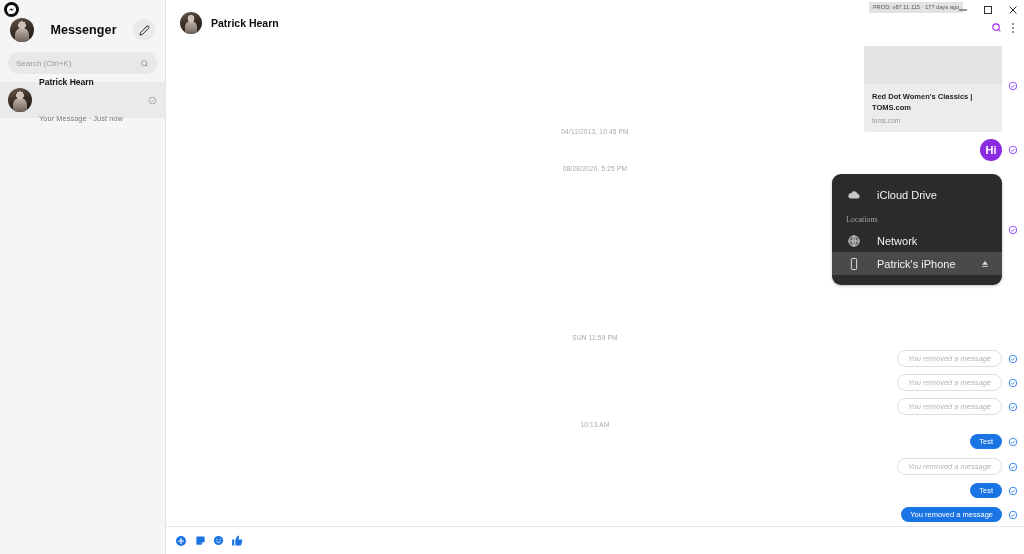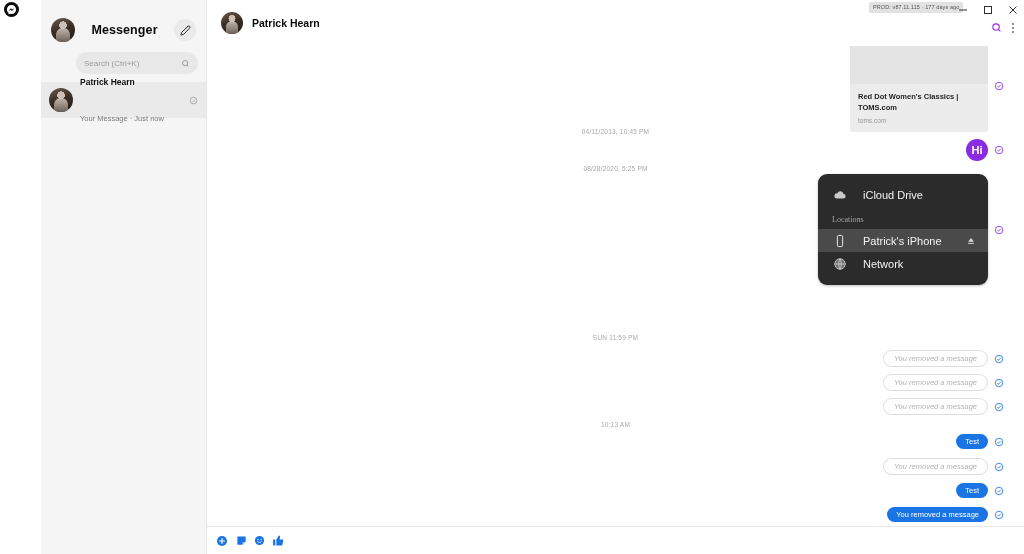--- a/index.html
+++ b/index.html
@@ -7,21 +7,20 @@
     width: 1024px; height: 554px;
     font-family: "Liberation Sans", sans-serif;
     background: #ffffff;
     overflow: hidden;
   }
   .app {
     position: relative;
     width: 1024px; height: 554px;
     display: flex;
     background: #ffffff;
-    padding-left: 41px;
   }
 
   
   .titlebar {
     position: absolute; top: 0; left: 0; right: 0; height: 20px;
     z-index: 60;
     pointer-events: none;
   }
   .logo-dot {
     position: absolute; left: 4px; top: 2px;
@@ -90,21 +89,21 @@
     flex: 1; text-align: center;
     font-size: 12.5px; font-weight: bold; color: #0b0b0b;
     letter-spacing: .1px;
   }
   .compose-btn {
     width: 22px; height: 22px; border-radius: 50%;
     background: #eaeaea;
     display: flex; align-items: center; justify-content: center;
     color: #1c1c1c;
   }
-  .search-wrap { padding: 2px 8px 0 8px; margin-left: 27px; }
+  .search-wrap { padding: 2px 8px 0 8px; }
   .search-box {
     height: 22px; border-radius: 11px;
     background: #e8e8e8;
     display: flex; align-items: center;
     padding: 0 8px;
   }
   .search-box .ph {
     flex: 1; font-size: 8px; color: #9a9a9a;
   }
   .search-box .sicon { color: #8e8e8e; display: flex; }
@@ -157,21 +156,21 @@
   .thread {
     flex: 1; position: relative; overflow: hidden;
   }
   .ts {
     position: absolute; left: 0; right: 0;
     text-align: center;
     font-size: 6.5px; color: #a8a8a8;
     letter-spacing: .2px;
   }
   .row-right {
-    position: absolute; right: 20px;
+    position: absolute; right: 6px;
     display: flex; align-items: center; gap: 6px;
     justify-content: flex-end;
   }
   .seen {
     width: 10px; height: 10px; flex: 0 0 10px;
     display: flex; align-items: center; justify-content: center;
     color: #7b2ff7;
   }
   .seen.blue { color: #1b74e4; }
 
@@ -388,45 +387,45 @@
           <div class="item">
             <span class="fi">
               <svg width="14" height="14" viewBox="0 0 24 24" fill="#c8c8c8">
                   <path d="M6.5 18h11a4 4 0 0 0 .3-8 5.5 5.5 0 0 0-10.5-1A3.8 3.8 0 0 0 6.5 18z"></path>
                 </svg>
             </span>
             <span class="lbl">iCloud Drive</span>
           </div>
           <div class="sect two">Locations</div>
 
+
+          <div class="item">
+            <span class="fi">
+              <svg width="14" height="14" viewBox="0 0 24 24" fill="none" stroke="#d0d0d0" stroke-width="1.5">
+                  <circle cx="12" cy="12" r="9" fill="#6e6e6e" stroke="#d0d0d0"></circle>
+                  <path d="M3 12h18M12 3c3 3.4 3 14.6 0 18M12 3c-3 3.4-3 14.6 0 18"></path>
+                </svg>
+            </span>
+            <span class="lbl">Network</span>
+          </div>
 
           <div class="item sel">
             <span class="fi">
               <svg width="14" height="14" viewBox="0 0 24 24" fill="none" stroke="#e6e6e6" stroke-width="1.7">
                   <rect x="7.5" y="2.5" width="9" height="19" rx="2"></rect>
                 </svg>
             </span>
             <span class="lbl">Patrick's iPhone</span>
             <span class="eject">
               <svg width="10" height="10" viewBox="0 0 24 24" fill="currentColor">
                   <path d="M12 5l7 9H5z"></path>
                   <rect x="5" y="16.5" width="14" height="2.2"></rect>
                 </svg>
             </span>
           </div>
-
-          <div class="item">
-            <span class="fi">
-              <svg width="14" height="14" viewBox="0 0 24 24" fill="none" stroke="#d0d0d0" stroke-width="1.5">
-                  <circle cx="12" cy="12" r="9" fill="#6e6e6e" stroke="#d0d0d0"></circle>
-                  <path d="M3 12h18M12 3c3 3.4 3 14.6 0 18M12 3c-3 3.4-3 14.6 0 18"></path>
-                </svg>
-            </span>
-            <span class="lbl">Network</span>
-          </div>
         </div>
         <div class="seen">
           <svg width="10" height="10" viewBox="0 0 24 24" fill="none" stroke="currentColor" stroke-width="2">
               <circle cx="12" cy="12" r="9"></circle>
               <path d="M8 12.5l2.6 2.6L16 9.5"></path>
             </svg>
         </div>
       </div>
 
       <div class="row-right" style="top:304px;">

